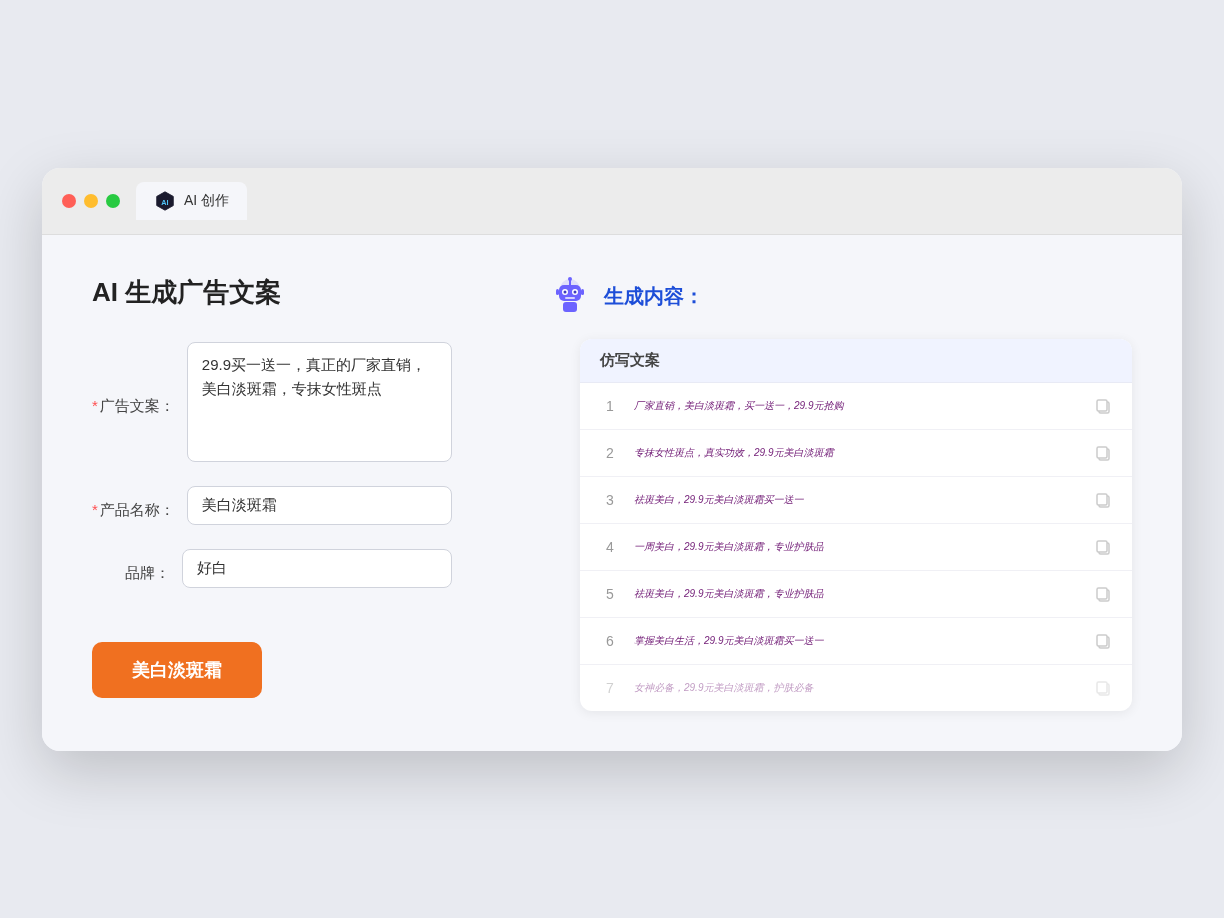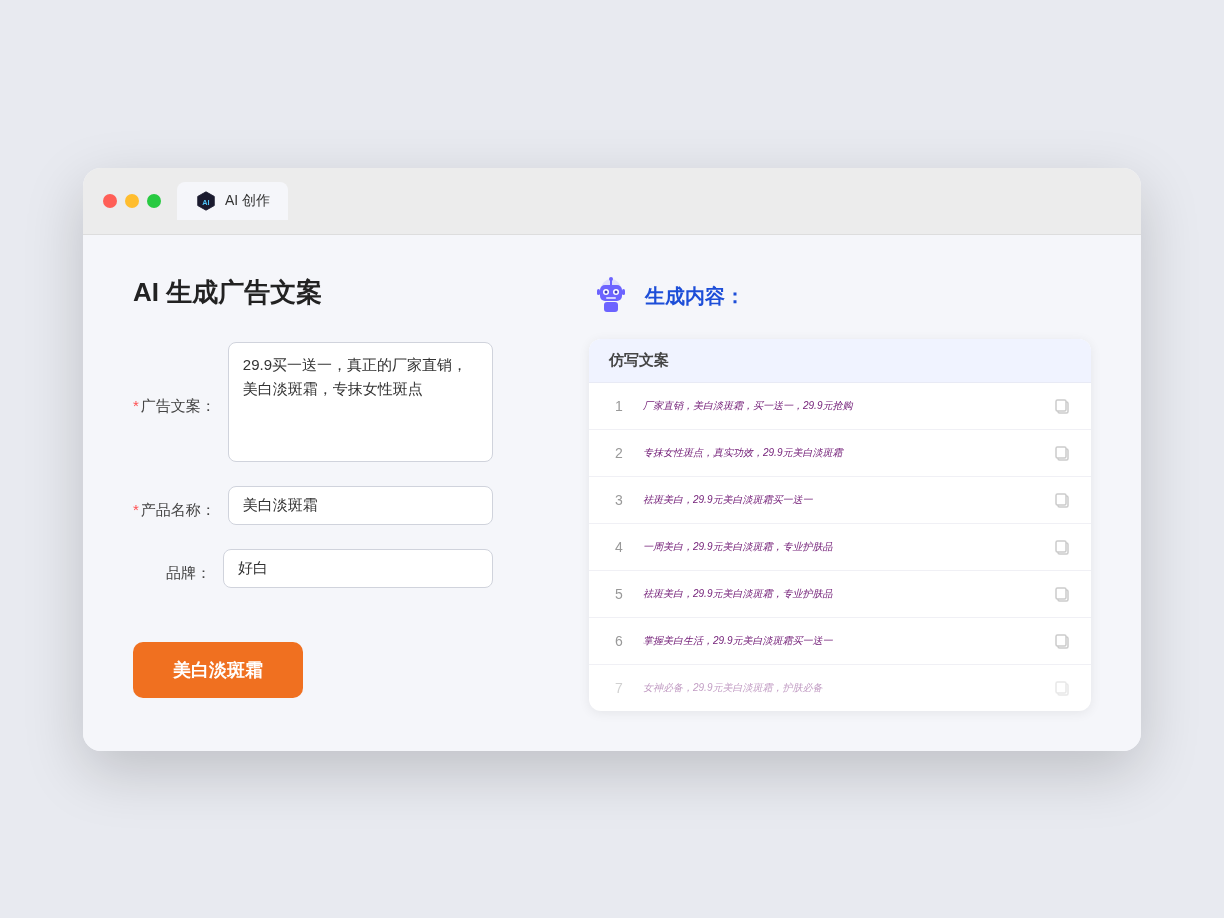--- a/index.html
+++ b/index.html
@@ -7,21 +7,21 @@
     body {
       background: #e8eaf0;
       display: flex;
       align-items: center;
       justify-content: center;
       min-height: 100vh;
       font-family: -apple-system, 'PingFang SC', 'Microsoft YaHei', sans-serif;
     }
 
     .browser-window {
-      width: 1058px;
+      width: 1140px;
       background: #f5f6fa;
       border-radius: 18px;
       box-shadow: 0 20px 60px rgba(0,0,0,0.18);
       overflow: hidden;
     }
 
     .browser-titlebar {
       background: #ececec;
       padding: 14px 20px;
       display: flex;
@@ -157,20 +157,21 @@
       font-weight: 600;
       color: #1d4ed8;
     }
 
     .result-card {
       background: #fff;
       border-radius: 12px;
       padding: 0;
       box-shadow: 0 2px 12px rgba(0,0,0,0.07);
       overflow: hidden;
+      margin-left: 32px;
     }
 
     .result-card-header {
       background: #f0f3ff;
       padding: 12px 20px;
       font-size: 15px;
       font-weight: 600;
       color: #444;
       border-bottom: 1px solid #e8eaf5;
     }

